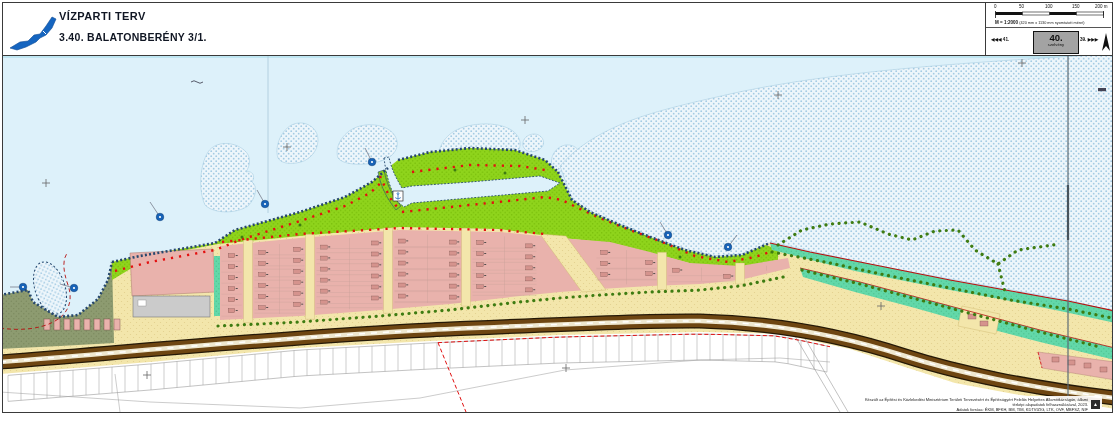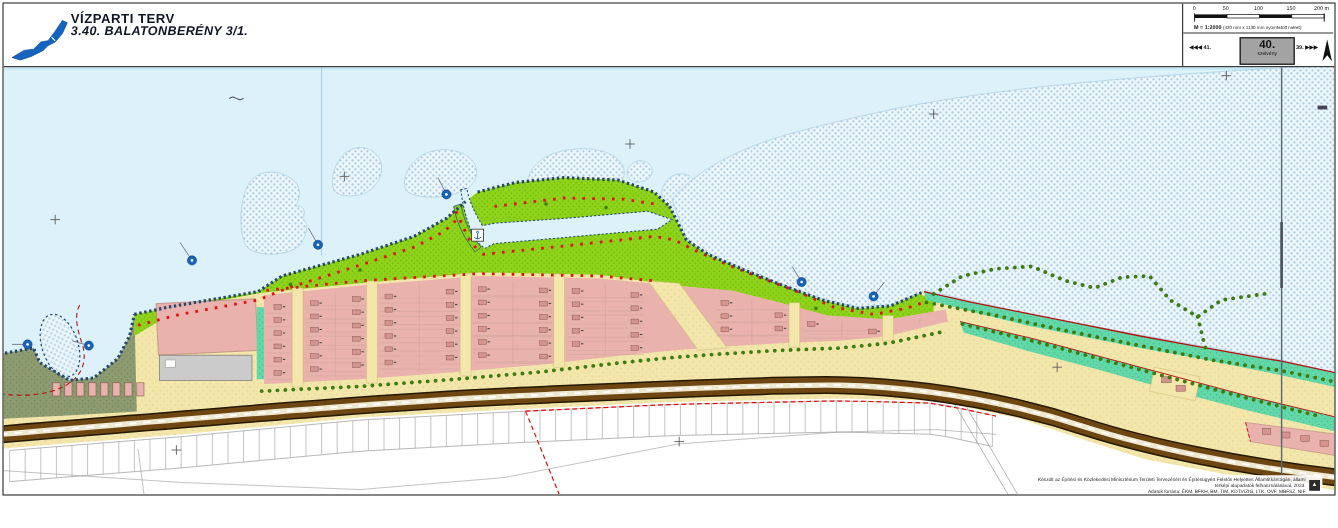--- a/index.html
+++ b/index.html
@@ -7,21 +7,21 @@
          font-family:"Liberation Sans",sans-serif;}
   .abs{position:absolute;}
   
   #frame{left:2px;top:2px;width:1109px;height:409px;border:1px solid #3a3a3a;z-index:40;pointer-events:none;}
   #hdr-sep{left:3px;top:55px;width:1109px;height:1px;background:#3a3a3a;z-index:41;}
   #panel-vsep{left:985px;top:3px;width:1px;height:52px;background:#3a3a3a;z-index:41;}
   #panel-hsep{left:986px;top:27px;width:125px;height:1px;background:#555;z-index:41;}
   
   #header{left:3px;top:3px;width:1109px;height:52px;background:#fff;z-index:30;}
   #title{left:56px;top:7px;font-size:11px;font-weight:bold;letter-spacing:.4px;color:#101623;}
-  #subtitle{left:56px;top:17px;font-size:10.5px;font-weight:bold;letter-spacing:.3px;color:#101623;font-style:italic;}
+  #subtitle{left:56px;top:28px;font-size:10.5px;font-weight:bold;letter-spacing:.3px;color:#101623;}
   
   .tick{position:absolute;top:1px;font-size:4.5px;color:#111;}
   #scaleline{left:992px;top:17px;font-size:4.5px;color:#111;white-space:nowrap;}
   #scaleline b{font-weight:bold;}
   #scaleline .note{font-size:3.8px;color:#222;}
   #prev-sheet{left:988px;top:34px;font-size:4.6px;font-weight:bold;color:#111;}
   #next-sheet{left:1077px;top:34px;font-size:4.6px;font-weight:bold;color:#111;}
   #sheet-box{left:1030px;top:28px;width:44px;height:21px;border:1.4px solid #111;background:#a3a3a3;text-align:center;}
   #sheet-num{display:block;font-size:9.5px;font-weight:bold;line-height:11px;color:#111;}
   #sheet-word{display:block;font-size:4.2px;line-height:4px;color:#111;}

